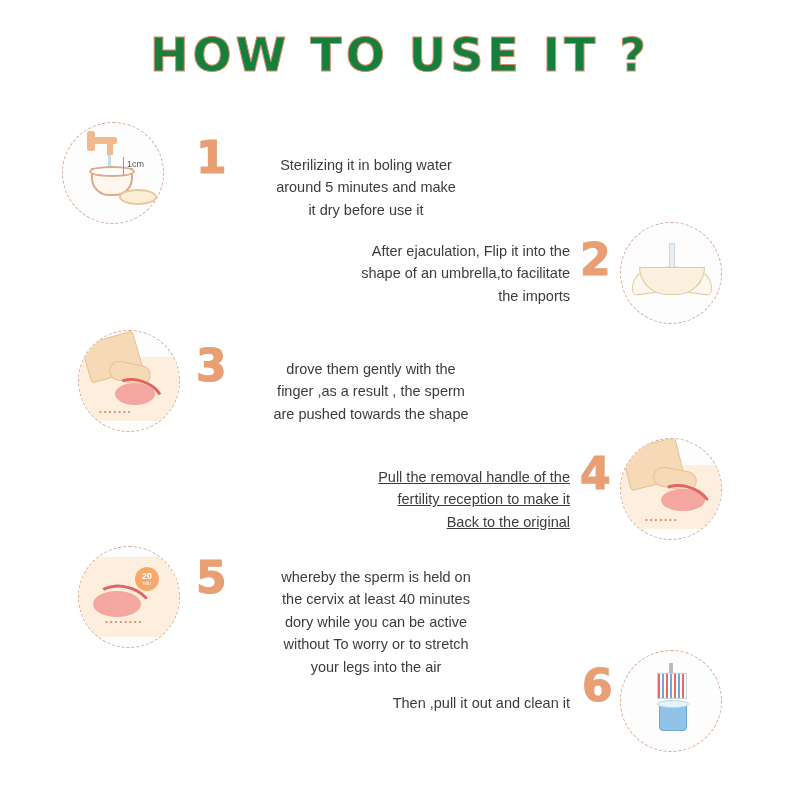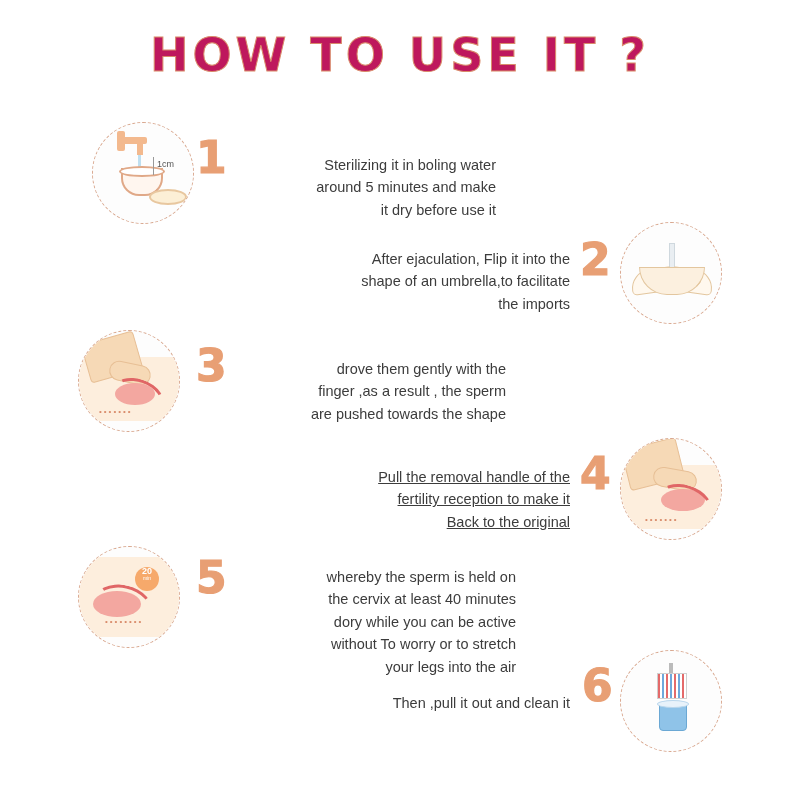--- a/index.html
+++ b/index.html
@@ -19,21 +19,21 @@
   
   .title {
     position: absolute;
     top: 28px;
     left: 0;
     width: 100%;
     text-align: center;
     font-size: 46px;
     letter-spacing: 4px;
     font-weight: bold;
-    color: #be185d;
+    color: #15803d;
     font-family: "DejaVu Sans", sans-serif;
     -webkit-text-stroke: 1px #d98b6a;
   }
 
   
   .step {
     position: absolute;
   }
 
   .circle {
@@ -61,21 +61,21 @@
   }
 
   .txt {
     position: absolute;
     font-size: 14.5px;
     line-height: 1.55;
     color: #3c3c3c;
     white-space: pre-line;
   }
   .txt.right { text-align: right; }
-  .txt.left  { text-align: right; }
+  .txt.left  { text-align: center; }
 
   
   .tap-body {
     position: absolute; left: 28px; top: 14px; width: 26px; height: 7px;
     background: #f3b98e; border-radius: 2px;
   }
   .tap-stem {
     position: absolute; left: 44px; top: 20px; width: 6px; height: 12px;
     background: #f3b98e;
   }
@@ -141,21 +141,21 @@
   .red-curve {
     position: absolute; border: 3px solid #e06666; border-radius: 50%;
     border-color: #e06666 transparent transparent transparent;
   }
   .dots {
     position: absolute; color: #d98b6a; font-size: 8px; letter-spacing: 2px;
   }
   .badge20 {
     position: absolute; width: 24px; height: 24px; border-radius: 50%;
     background: #f6a96b; color: #fff; font-size: 9px; font-weight: bold;
-    display: flex; align-items: center; justify-content: flex-start;
+    display: flex; align-items: center; justify-content: center;
     flex-direction: column; line-height: 1;
   }
   .badge20 small { font-size: 5px; font-weight: normal; }
 
   .cleanser {
     position: absolute; left: 36px; top: 22px; width: 28px; height: 24px;
     background: repeating-linear-gradient(90deg,#e46a6a 0 2px,#ffffff 2px 4px,#6fa8dc 4px 6px,#ffffff 6px 8px);
     border: 1px solid #cfcfcf;
   }
   .cleanser-hook {
@@ -170,21 +170,21 @@
     position: absolute; left: 36px; top: 49px; width: 30px; height: 6px;
     background: #e8f2fa; border: 1px solid #b9d6ec; border-radius: 50%;
   }
 </style>
 </head>
 <body>
 
 <div class="title">HOW TO USE IT ?</div>
 
 <div class="step">
-  <div class="circle" style="left:92px; top:122px;">
+  <div class="circle" style="left:62px; top:122px;">
     <div class="inner">
       <div class="tap-post"></div>
       <div class="tap-body"></div>
       <div class="tap-stem"></div>
       <div class="water"></div>
       <div class="cup"></div>
       <div class="cup-rim"></div>
       <div class="lid"></div>
       <div class="cm-arrow"></div>
       <div class="cm-label">1cm</div>
@@ -199,21 +199,21 @@
 <div class="step">
   <div class="circle" style="left:620px; top:222px;">
     <div class="inner">
       <div class="umb-handle"></div>
       <div class="umb-left"></div>
       <div class="umb-right"></div>
       <div class="umb-canopy"></div>
     </div>
   </div>
   <div class="num" style="left:580px; top:238px;">2</div>
-  <div class="txt right" style="left:300px; top:240px; width:270px;margin-top:8px;">After ejaculation, Flip it into the
+  <div class="txt right" style="left:300px; top:240px; width:270px;">After ejaculation, Flip it into the
 shape of an umbrella,to facilitate
 the imports</div>
 </div>
 
 <div class="step">
   <div class="circle" style="left:78px; top:330px;">
     <div class="inner">
       <div class="flesh" style="left:0; top:26px; width:100px; height:64px; background:#fdeedd;"></div>
       <div class="skin-block" style="left:6px; top:6px; width:52px; height:38px; transform:rotate(-16deg); border-radius:4px;"></div>
       <div class="skin-block" style="left:30px; top:32px; width:40px; height:18px; transform:rotate(12deg); border-radius:10px;"></div>

